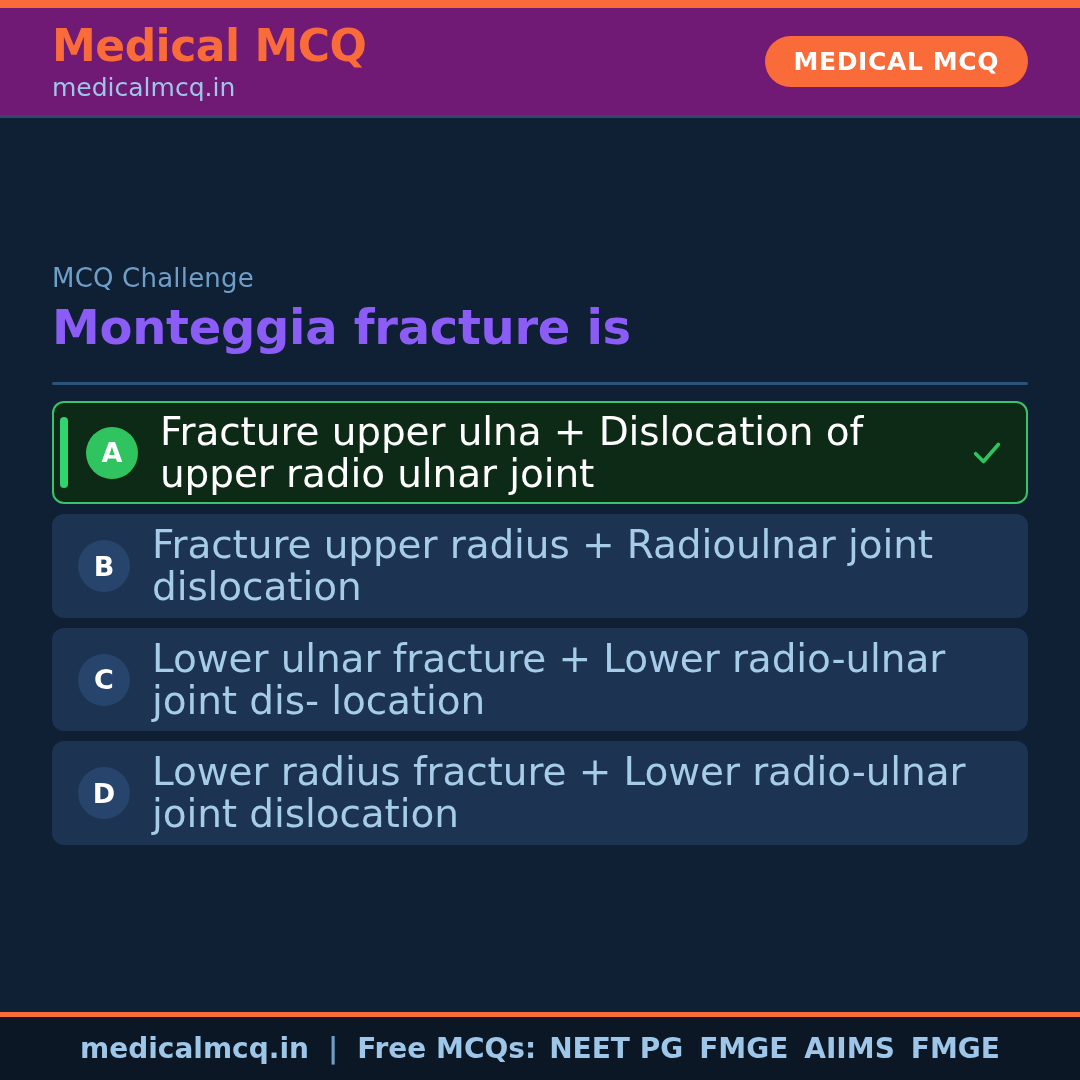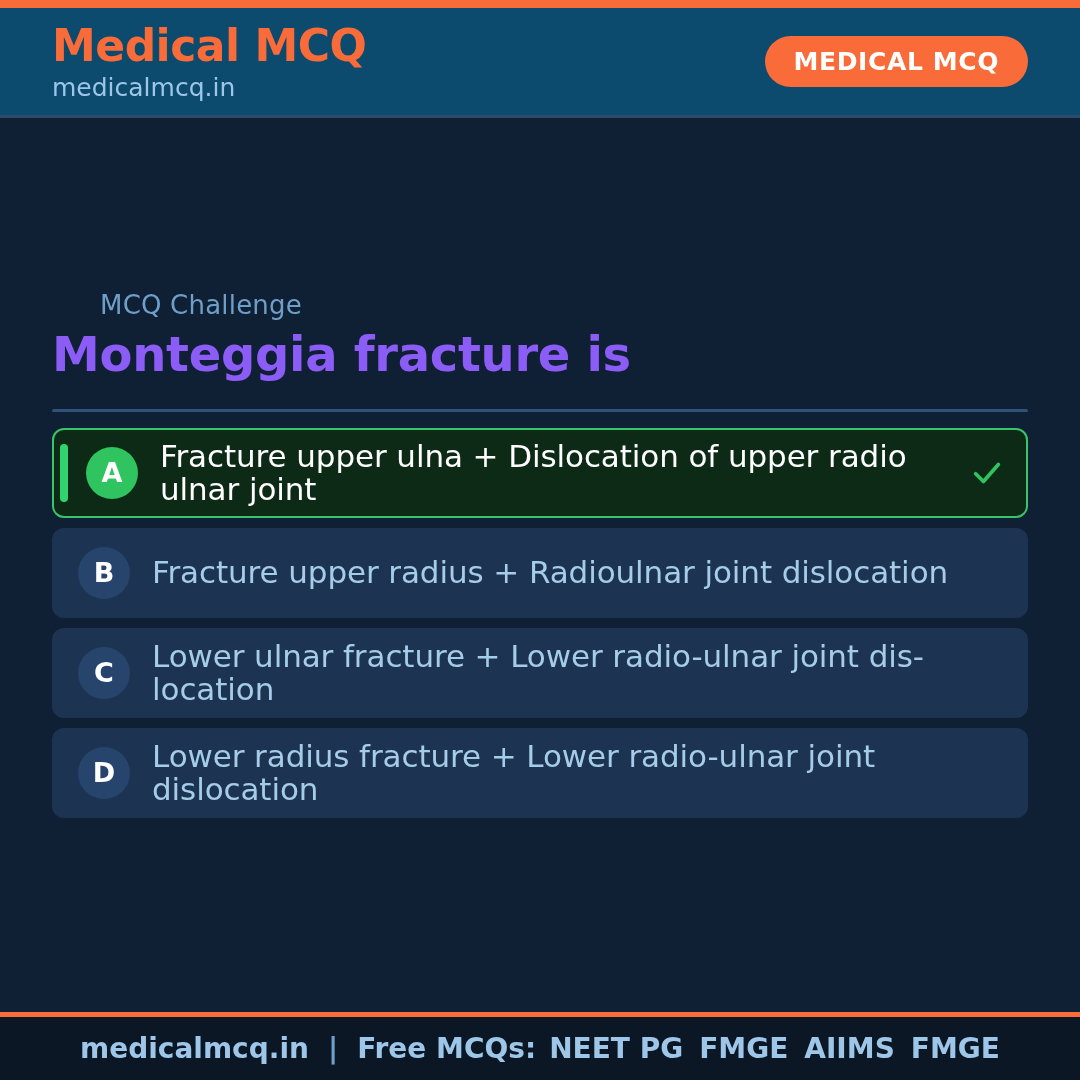--- a/index.html
+++ b/index.html
@@ -28,21 +28,21 @@
     width: 100%;
     background: #f96b38;
     flex: 0 0 auto;
   }
 
   
   .header {
     position: relative;
     height: 110px;
     flex: 0 0 auto;
-    background: #0c4a6e;
+    background: #701a75;
     border-bottom: 3px solid #2d4straight;
     border-bottom: 3px solid #2d4a6d;
     display: flex;
     align-items: center;
     justify-content: space-between;
     padding: 0 52px;
     box-sizing: border-box;
   }
   .brand-block {
     display: flex;
@@ -84,21 +84,20 @@
     justify-content: center;
   }
   .q-wrap {
     margin-top: -22px;
   }
   .eyebrow {
     font-size: 26px;
     color: #6f9fc8;
     margin-bottom: 8px;
     letter-spacing: 0.2px;
-    margin-left: 48px;
   }
   .question {
     font-size: 48px;
     font-weight: bold;
     color: #8b5cf6;
     line-height: 1.12;
     letter-spacing: -0.3px;
   }
   .divider {
     height: 3px;
@@ -154,21 +153,21 @@
     display: flex;
     align-items: center;
     justify-content: center;
     margin-right: 22px;
   }
   .option.correct .badge {
     background: #2fc45f;
     margin-left: 8px;
   }
   .opt-text {
-    font-size: 31px;
+    font-size: 39px;
     line-height: 1.07;
     color: #a5cce8;
     letter-spacing: -0.1px;
   }
   .option.correct .opt-text {
     color: #ffffff;
   }
   .check {
     position: absolute;
     right: 22px;

